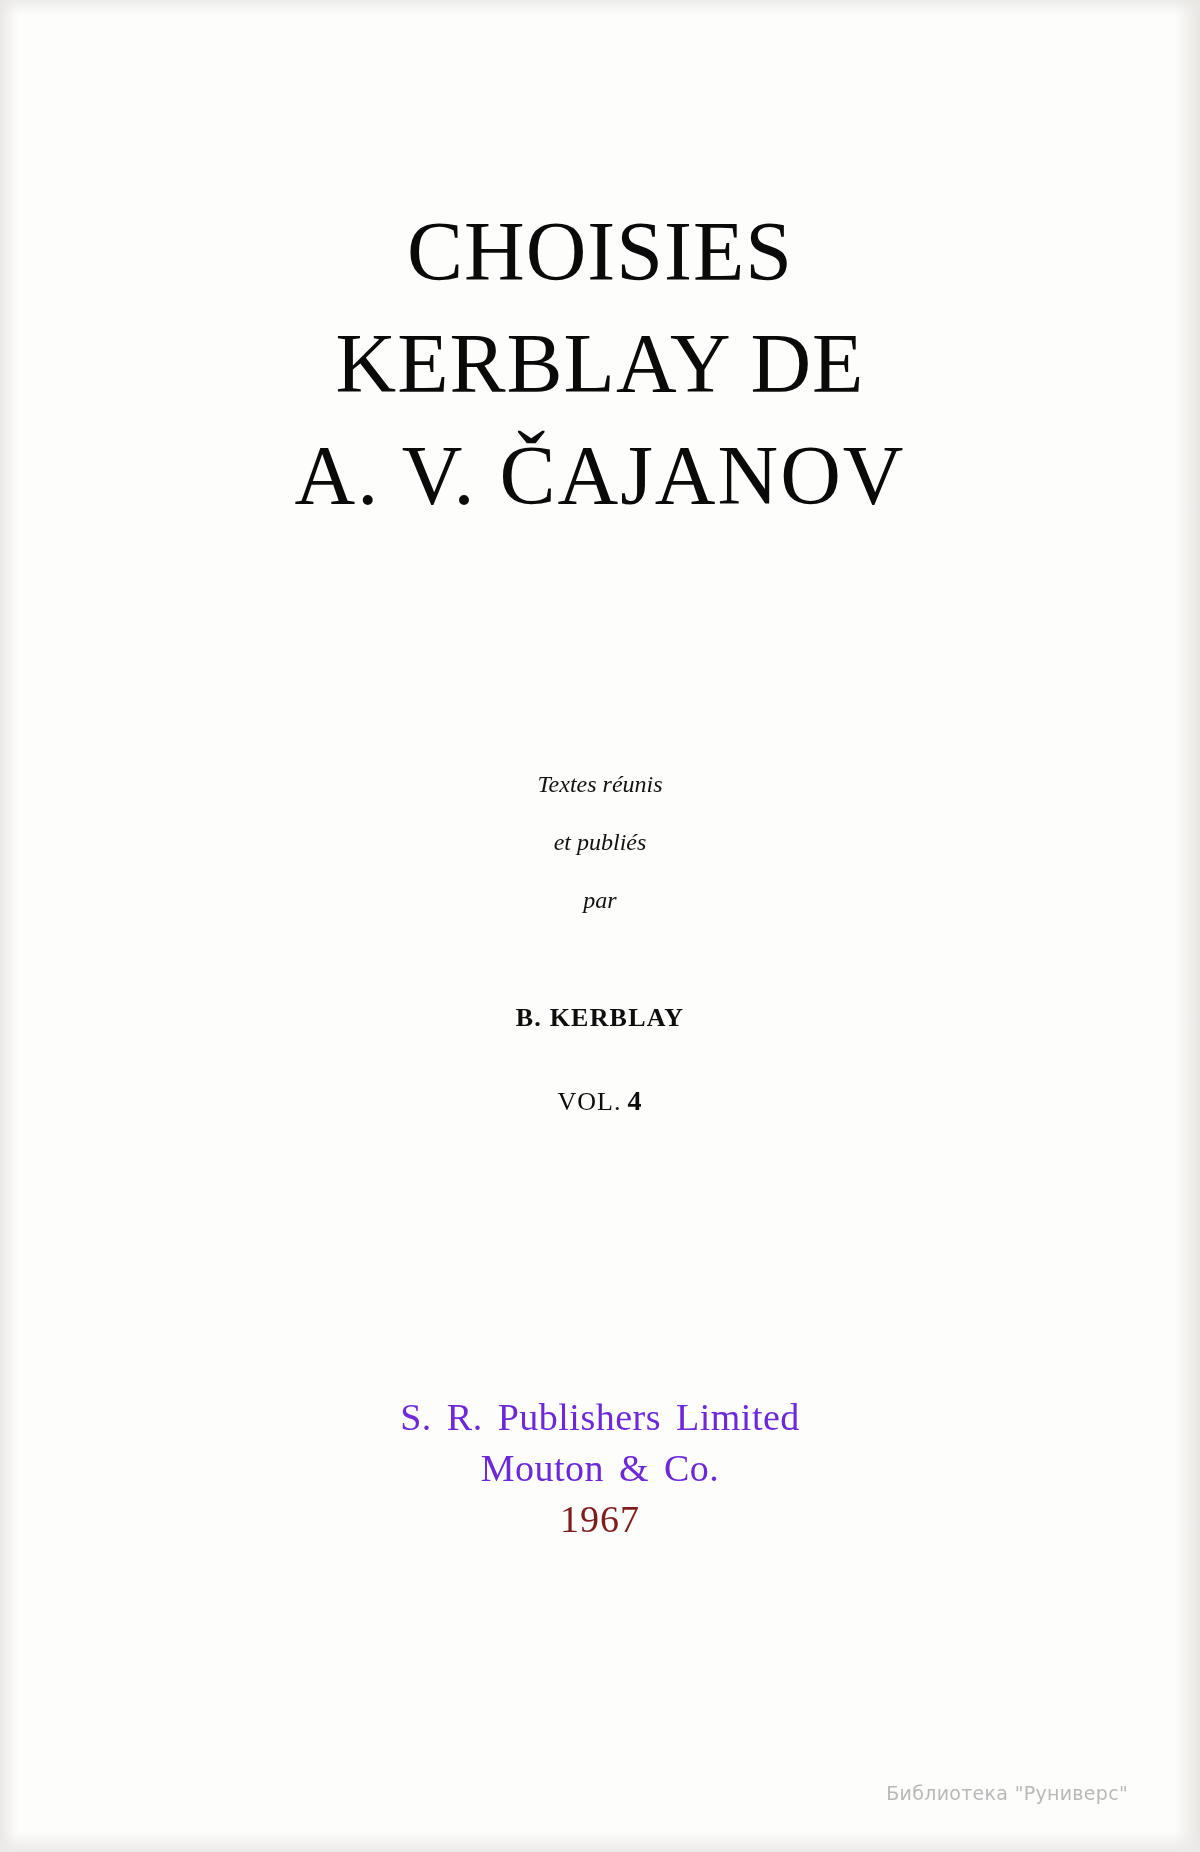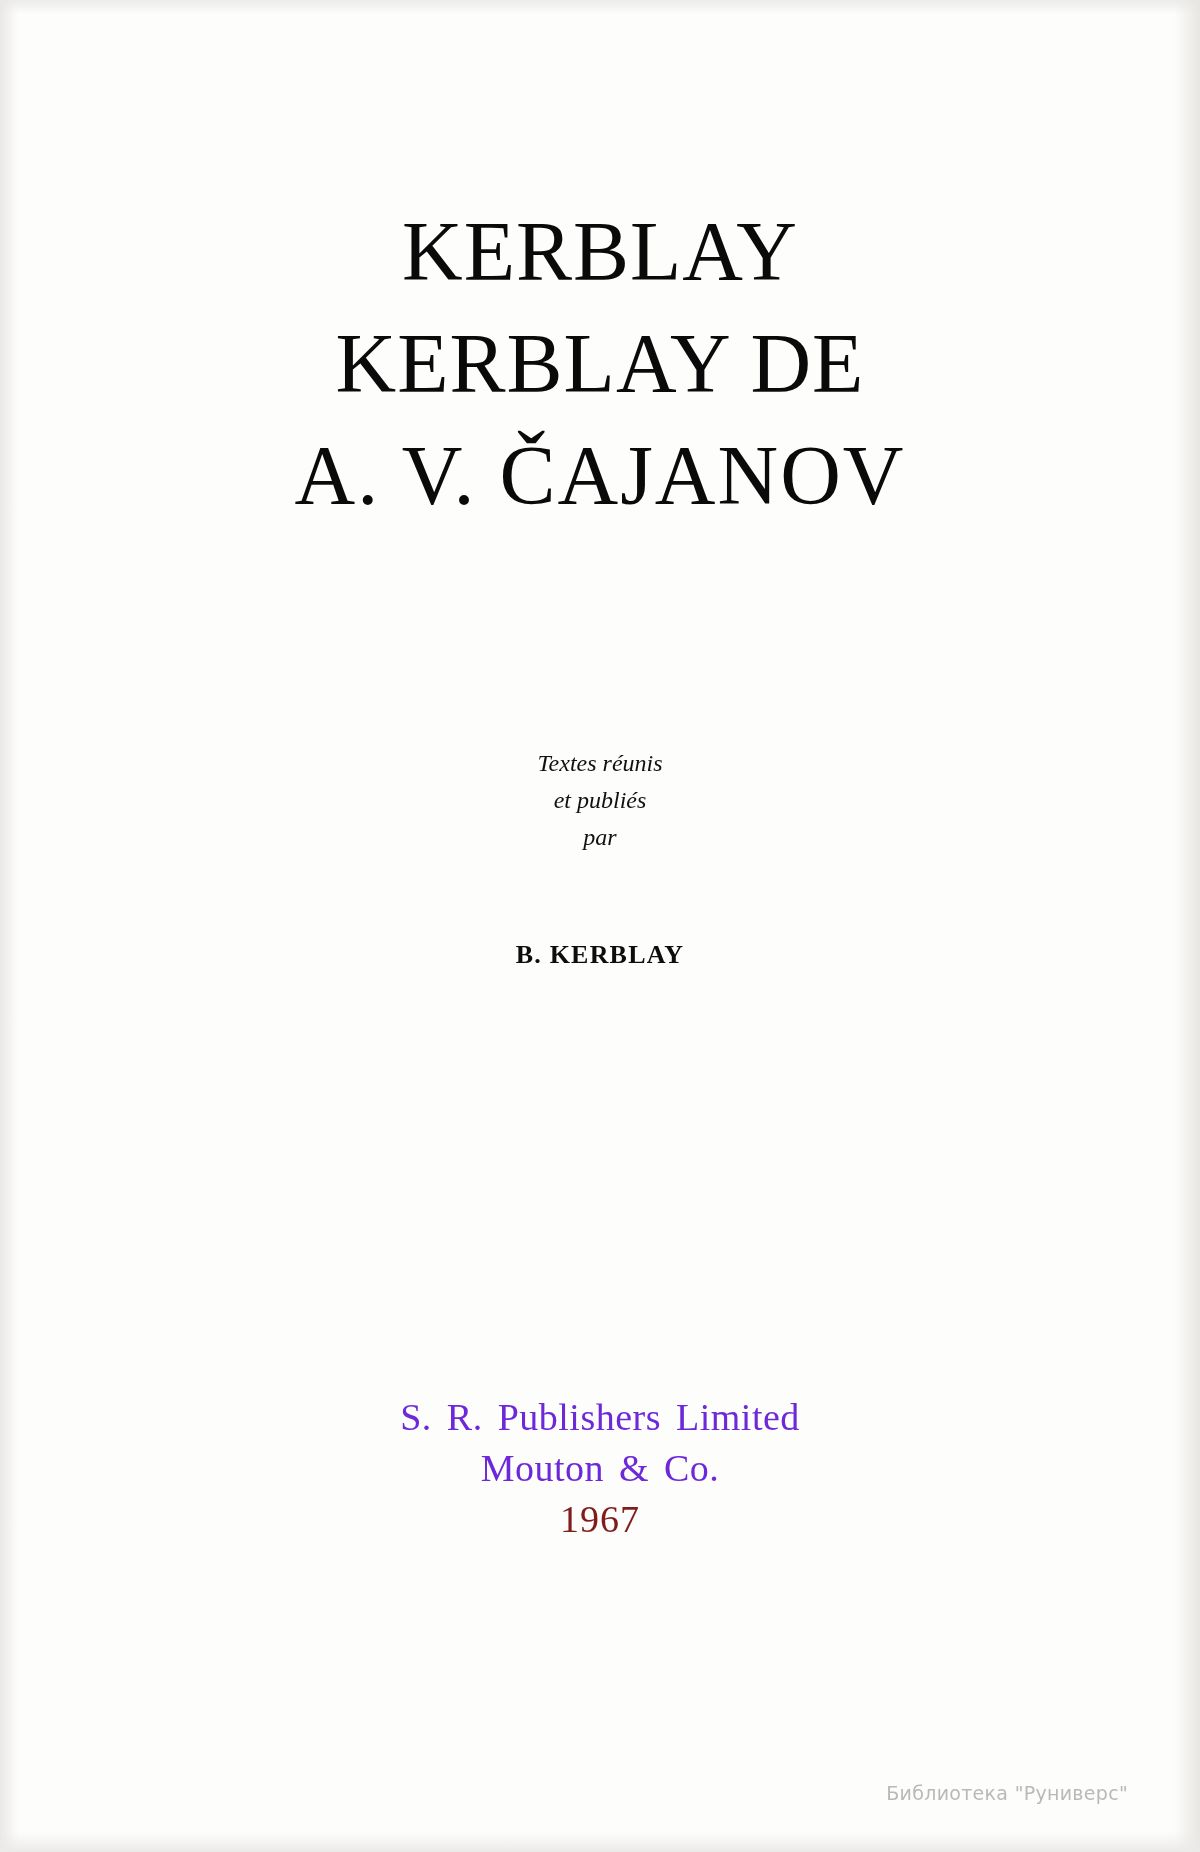--- a/index.html
+++ b/index.html
@@ -85,20 +85,21 @@
     left: 0;
     width: 1200px;
     text-align: center;
   }
   .ital {
     font-family: "Liberation Serif", serif;
     font-style: italic;
     font-size: 24px;
     line-height: 37px;
     color: #111;
+    margin-top: 21px;
   }
   .editor-name {
     margin-top: 84px;
     font-family: "Liberation Serif", serif;
     font-size: 26px;
     letter-spacing: 1.2px;
     font-weight: 700;
     color: #0d0d0d;
   }
   .vol-line {
@@ -155,30 +156,33 @@
 <body>
 
 <div class="page">
 
   <div class="scan-edge-top"></div>
   <div class="scan-edge-left"></div>
   <div class="scan-edge-right"></div>
   <div class="scan-edge-bottom"></div>
 
   <div class="title-block">
-    <div class="title-line l1">KERBLAY</div>
+    <div class="title-line l1">CHOISIES</div>
     <div class="title-line l2">KERBLAY DE</div>
     <div class="title-line l3">A. V. ČAJANOV</div>
   </div>
 
   <div class="editor-block">
     <div class="ital">Textes réunis</div>
     <div class="ital">et publiés</div>
     <div class="ital">par</div>
     <div class="editor-name">B. KERBLAY</div>
+    <div class="vol-line">
+      <span class="vol-label">VOL.</span><span class="vol-number">4</span>
+    </div>
   </div>
 
   <div class="publisher-block">
     <div class="pub-line">S. R. Publishers Limited</div>
     <div class="pub-line">Mouton &amp; Co.</div>
     <div class="pub-year">1967</div>
   </div>
 
   <div class="watermark">Библиотека "Руниверс"</div>
 

